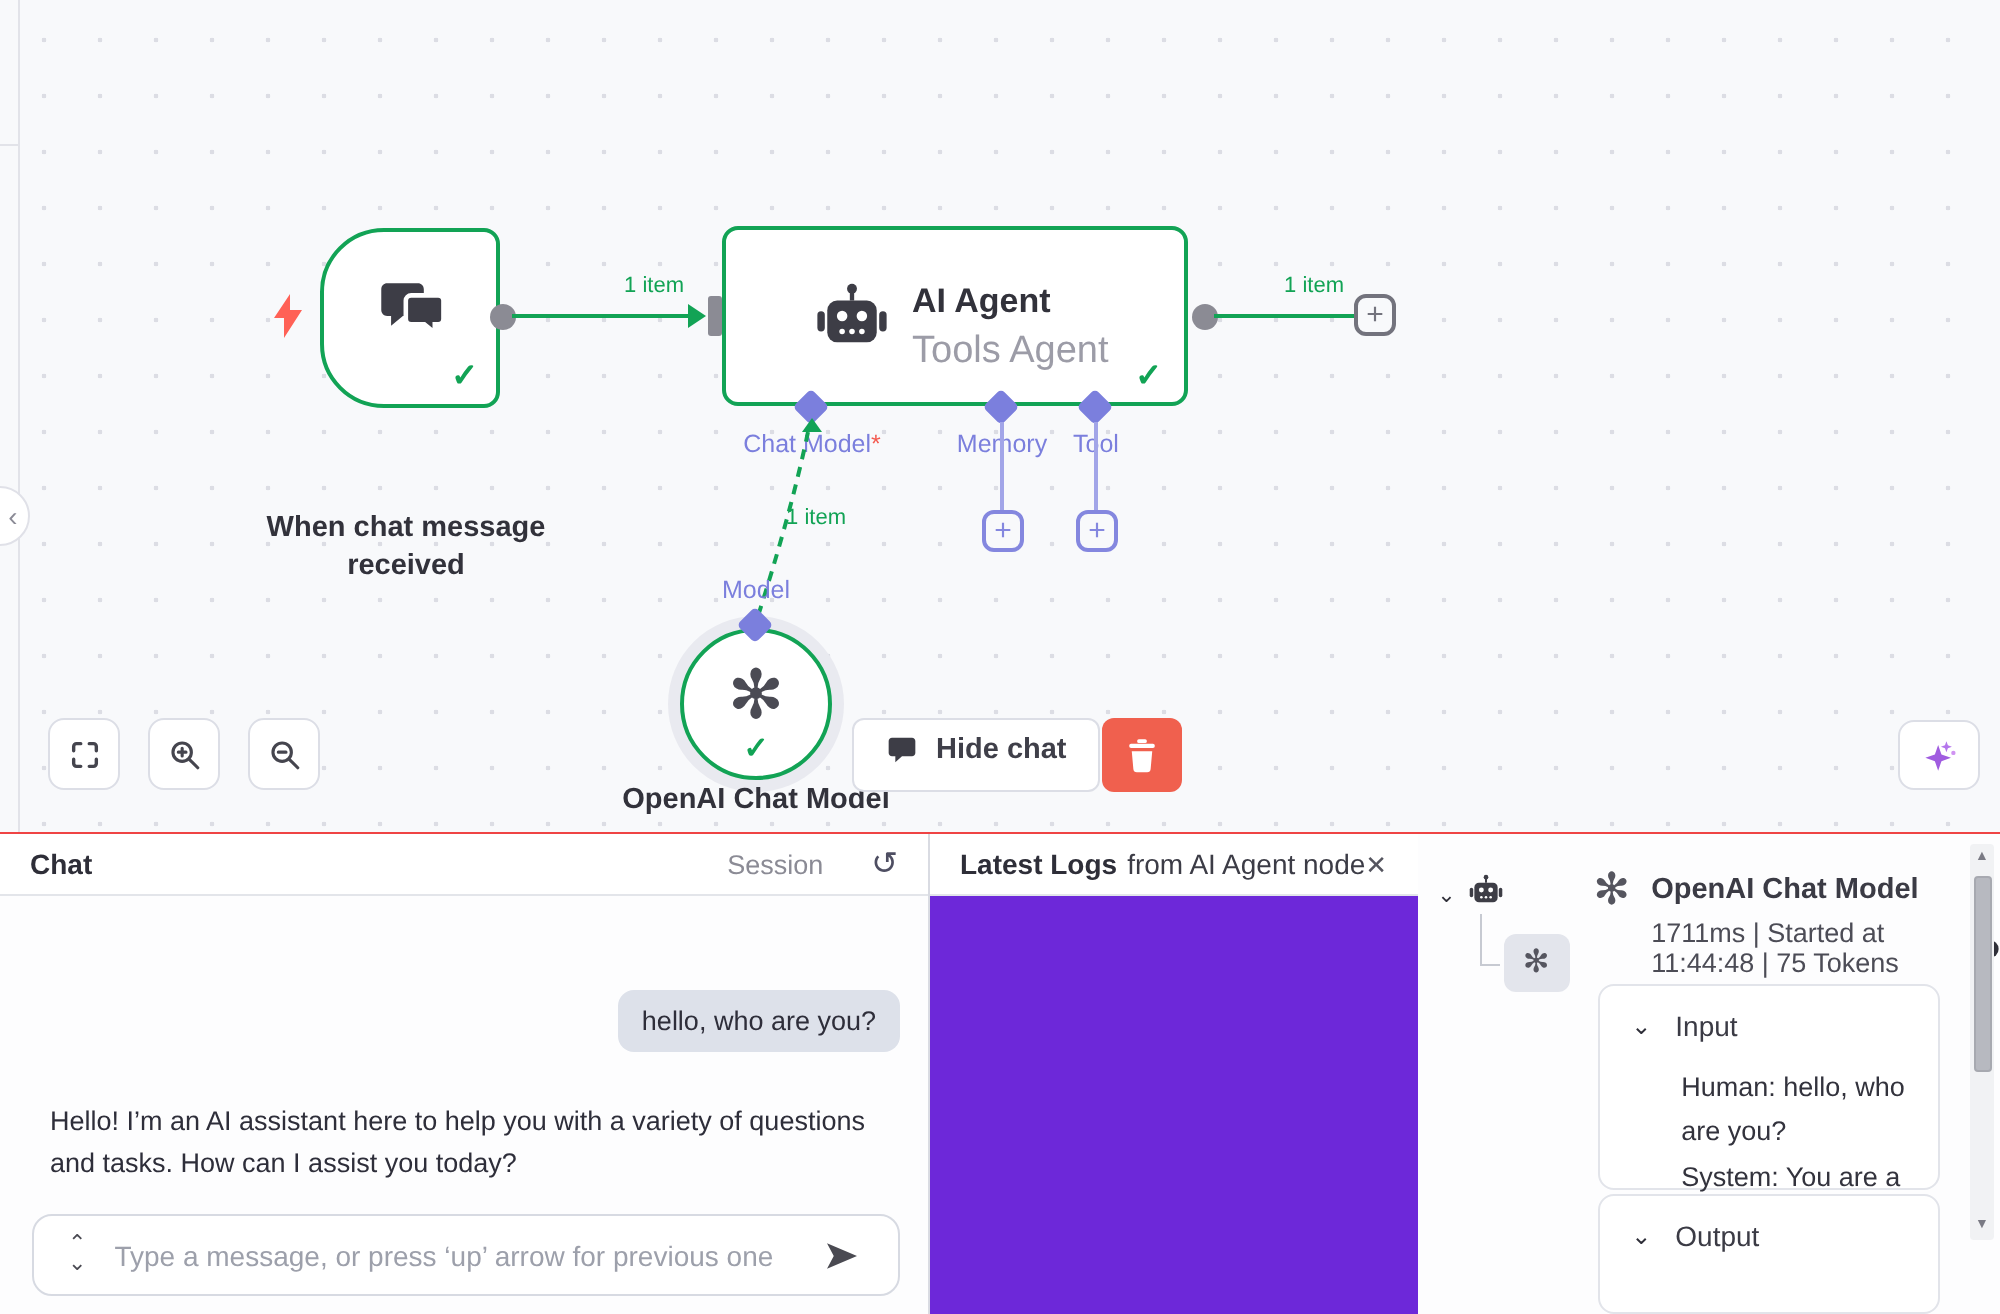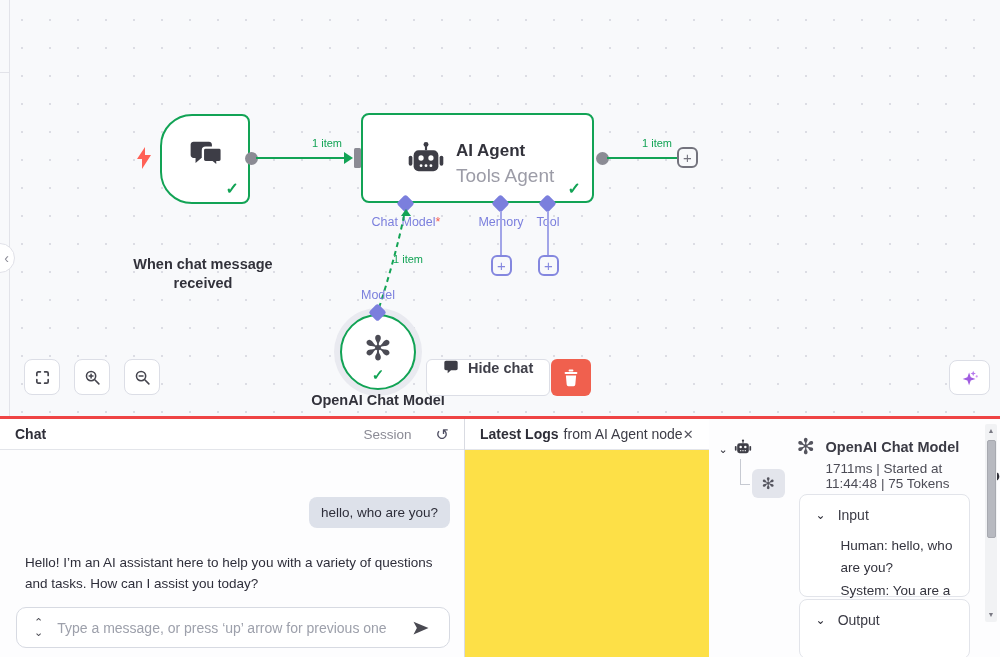--- a/index.html
+++ b/index.html
@@ -49,30 +49,30 @@
   .up-arrowhead { position:absolute; width:0; height:0; border-left:5px solid transparent; border-right:5px solid transparent; border-bottom:7px solid #12a355; }
 
   #model-edge-svg { position:absolute; left:0; top:0; width:1000px; height:416px; pointer-events:none; }
 
   .openai-halo { position:absolute; left:334px; top:308px; width:88px; height:88px; border-radius:50%; background:#e9eaf0; }
   #openai-node { left:340px; top:314px; width:76px; height:76px; border-radius:50%; display:flex; align-items:center; justify-content:center; }
   .openai-glyph { font-size:34px; color:#4b4b54; line-height:1; margin-top:-8px; }
 
   .canvas-btn { position:absolute; top:359px; width:36px; height:36px; background:#fff; border:1px solid #dcdee6;
     border-radius:8px; display:flex; align-items:center; justify-content:center; cursor:pointer; }
-  #hide-chat-btn { position:absolute; left:426px; top:359px; height:37px; padding:0 16px; background:#fff;
-    border:1px solid #dcdee6; border-radius:6px; display:flex; align-items:flex-start; gap:9px;
+  #hide-chat-btn { position:absolute; left:426px; top:359px; height:37px; padding:12px 16px; background:#fff;
+    border:1px solid #dcdee6; border-radius:6px; display:flex; align-items:flex-end; gap:9px;
     font-size:14.5px; font-weight:bold; color:#3f3f49; cursor:pointer; }
   #trash-btn { position:absolute; left:551px; top:359px; width:40px; height:37px; background:#f0604e; border:none;
     border-radius:6px; display:flex; align-items:center; justify-content:center; cursor:pointer; }
   #assistant-btn { position:absolute; left:949px; top:360px; width:41px; height:35px; background:#fff; border:1px solid #dcdee6;
     border-radius:8px; display:flex; align-items:center; justify-content:center; cursor:pointer; }
 
   
-  #bottom { position:absolute; left:0; top:416px; width:1000px; height:241px; background:#fde047; border-top:3px solid #ef4444; display:flex; }
+  #bottom { position:absolute; left:0; top:416px; width:1000px; height:241px; background:#6d28d9; border-top:1px solid #ef4444; display:flex; }
   .panel-header { height:31px; display:flex; align-items:center; padding:0 15px; border-bottom:1px solid #e3e5ea; background:#fff; }
 
   #chat-panel { width:465px; height:100%; border-right:1px solid #d9dbe2; display:flex; flex-direction:column; }
   .chat-title { font-size:14px; font-weight:bold; color:#2e2e38; }
   .session-group { margin-left:auto; display:flex; align-items:center; gap:20px; }
   .session-label { font-size:13.5px; color:#8b8b95; }
   .session-id { font-size:13.5px; color:#4e4e62; }
   .refresh-icon { font-size:16px; color:#4e4e62; cursor:pointer; margin-left:4px; }
 
   #chat-body { position:relative; flex:1; background:#fdfdfe; }

